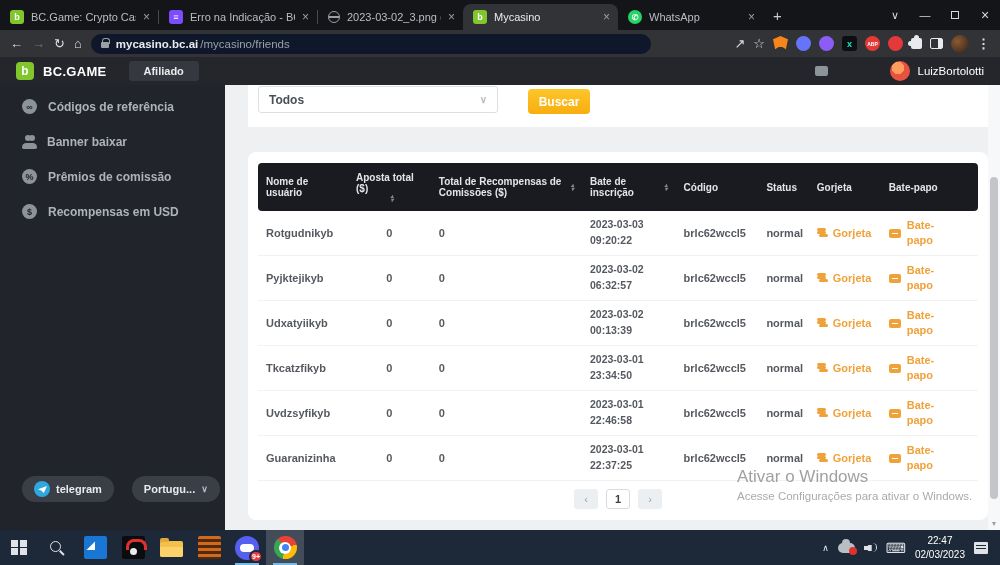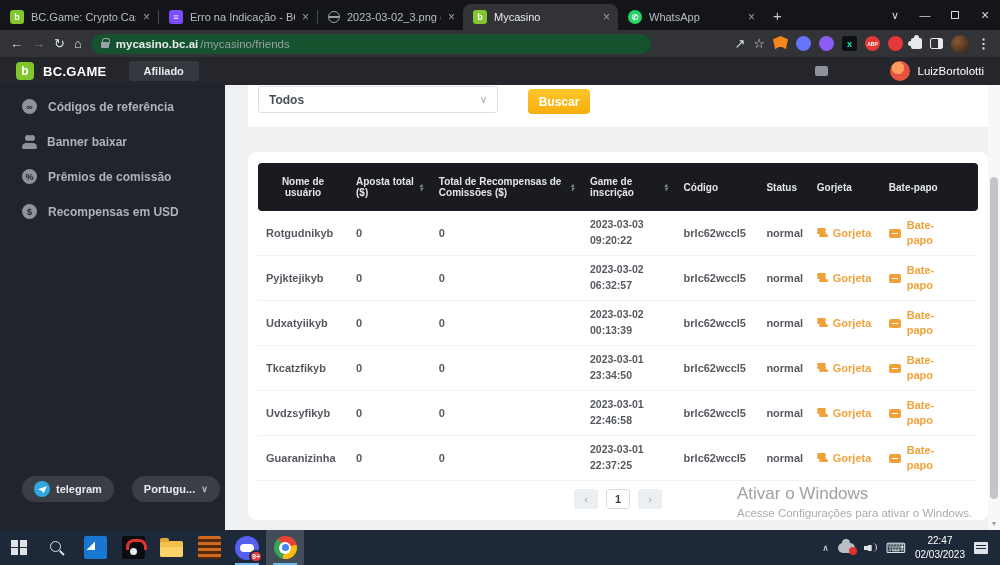--- a/index.html
+++ b/index.html
@@ -21,21 +21,21 @@
   .fav-wa { background:#25d366; border-radius:50%; color:#fff; font-size:8px; }
   .newtab-btn { color:#c7cace; font-size:15px; margin:0 10px 6px 10px; }
   .win-controls { margin-left:auto; display:flex; align-items:center; height:30px; }
   .win-controls span { width:30px; text-align:center; color:#d6d9dd; font-size:11px; line-height:30px; }
   .wc-max i { display:inline-block; width:8px; height:8px; border:1px solid #d6d9dd; }
 
   
   .toolbar { position:absolute; top:30px; left:0; right:0; height:27px; background:#313337; display:flex; align-items:center; padding:0 10px; gap:9px; }
   .nav-ico { color:#dcdfe3; font-size:13px; line-height:1; }
   .nav-ico.dim { color:#73767b; }
-  .urlbar { width:560px; height:20px; background:#14532d; border-radius:10px; display:flex; align-items:center; padding:8px 10px; gap:7px; font-size:11.5px; }
+  .urlbar { width:560px; height:20px; background:#0f172a; border-radius:10px; display:flex; align-items:center; padding:8px 10px; gap:7px; font-size:11.5px; }
   .lock { position:relative; width:8px; height:6px; background:#9aa0a6; border-radius:1px; margin-top:3px; }
   .lock::before { content:""; position:absolute; top:-4px; left:1px; width:6px; height:5px; border:1.5px solid #9aa0a6; border-bottom:none; border-radius:3px 3px 0 0; }
   .url-host { color:#e8eaed; font-weight:bold; }
   .url-path { color:#9aa0a6; }
   .tb-right { margin-left:auto; display:flex; align-items:center; gap:8px; }
   .ext { width:15px; height:15px; border-radius:50%; display:flex; align-items:center; justify-content:center; font-size:5px; font-weight:bold; color:#fff; }
   .ext-fox { border-radius:0; background:#f6851b; clip-path:polygon(50% 0,100% 22%,86% 88%,62% 74%,38% 74%,14% 88%,0 22%); }
   .ext-blue { background:#6574f8; }
   .ext-purple { background:#8b5cf6; }
   .ext-x { border-radius:3px; background:#0c0f12; color:#19e4c0; font-size:9px; }
@@ -84,38 +84,38 @@
   
   .content { position:absolute; left:225px; top:0; width:763px; height:445px; }
   .card-top { position:absolute; left:23px; top:0; width:740px; height:42px; background:#fff; }
   .select-box { position:absolute; left:10px; top:1px; width:240px; height:27px; background:#fff; border:1px solid #dcdfe3; border-radius:3px; display:flex; align-items:center; padding:0 10px; font-size:12px; font-weight:bold; color:#4a4f55; }
   .select-chev { margin-left:auto; color:#b9bdc2; font-size:10px; }
   .buscar-btn { position:absolute; left:280px; top:4px; width:62px; height:25px; background:linear-gradient(#fdc62a,#f8ad0e); border-radius:4px; color:#fff; font-size:12px; font-weight:bold; display:flex; align-items:center; justify-content:center; }
 
   .card-table { position:absolute; left:23px; top:67px; width:740px; height:368px; background:#fff; border-radius:8px; }
   .thead { position:absolute; left:10px; right:10px; top:11px; height:48px; background:#191b20; border-radius:4px; display:flex; align-items:center; color:#e3e5e8; font-size:10px; font-weight:bold; }
   .th, .td { padding:0 8px; display:flex; align-items:center; }
-  .c1{width:12.5%;text-align:center;} .c2{width:11.5%;} .c3{width:21%;} .c4{width:13%;} .c5{width:11.5%;} .c6{width:7%;} .c7{width:10%;} .c8{width:13.5%;}
+  .c1{width:12.5%;} .c2{width:11.5%;flex-direction:column;} .c3{width:21%;} .c4{width:13%;} .c5{width:11.5%;} .c6{width:7%;} .c7{width:10%;} .c8{width:13.5%;}
   .sort { display:flex; flex-direction:column; margin-left:5px; color:#84888f; font-size:6px; line-height:4px; }
   .tbody { position:absolute; left:10px; right:10px; top:59px; }
   .trow { display:flex; align-items:center; height:45px; border-bottom:1px solid #f0f2f4; font-size:11px; color:#55595f; font-weight:bold; }
   .date-cell { display:block; font-size:10.5px; line-height:1.5; }
   .date-cell span { display:block; }
   .lnk { color:#f0a23a; }
   .coin-ico { width:9px; height:2.5px; border-radius:2px; background:#f0a23a; box-shadow:0 3px 0 #f0a23a, 2px 6px 0 #f0a23a; margin:-7px 7px 0 0; }
   .chat-ico { position:relative; width:12px; height:9px; background:#f0a23a; border-radius:2px; margin:0 6px 0 0; flex:0 0 auto; }
   .chat-ico::before { content:""; position:absolute; left:3px; top:4px; width:6px; height:1.5px; background:#fff; }
   .chat-ico::after { content:""; position:absolute; bottom:-3px; left:2px; border:3px solid transparent; border-top-color:#f0a23a; }
   .wrapcol { width:38px; display:inline-block; line-height:1.4; }
 
   .pagination { position:absolute; left:0; right:0; top:337px; display:flex; justify-content:center; gap:8px; }
   .pg { width:24px; height:20px; border-radius:3px; display:flex; align-items:center; justify-content:center; font-size:11px; background:#eceff1; color:#9aa4b0; }
   .pg.cur { background:#fff; border:1px solid #d8dce0; color:#3b3f44; font-weight:bold; }
 
-  .watermark { position:absolute; left:512px; top:399px; pointer-events:none; }
+  .watermark { position:absolute; left:512px; top:382px; pointer-events:none; }
   .wm1 { font-size:17px; color:#9fa1a4; }
   .wm2 { font-size:11.5px; color:#a8abae; margin-top:3px; }
 
   .scrollbar { position:absolute; right:0; top:0; width:12px; height:445px; background:#f7f8f9; }
   .sb-thumb { position:absolute; left:2px; top:92px; width:8px; height:322px; border-radius:4px; background:#c3c5c8; }
   .sb-down { position:absolute; bottom:2px; left:0; right:0; text-align:center; font-size:8px; color:#9b9ea3; }
 
   
   .taskbar { position:absolute; bottom:0; left:0; right:0; height:35px; background:#1d2938; display:flex; align-items:stretch; }
   .tb-cell { width:38px; display:flex; align-items:center; justify-content:center; position:relative; }
@@ -288,21 +288,21 @@
               </span>
           </div>
           <div class="th c3">
             <span>Total de Recompensas de Comissões ($)</span>
             <span class="sort">
                 <i>▴</i>
                 <i>▾</i>
               </span>
           </div>
           <div class="th c4">
-            <span>Game de inscrição</span>
+            <span>Bate de inscrição</span>
             <span class="sort">
                 <i>▴</i>
                 <i>▾</i>
               </span>
           </div>
           <div class="th c5">Código</div>
           <div class="th c6">Status</div>
           <div class="th c7">Gorjeta</div>
           <div class="th c8">Bate-papo</div>
         </div>

